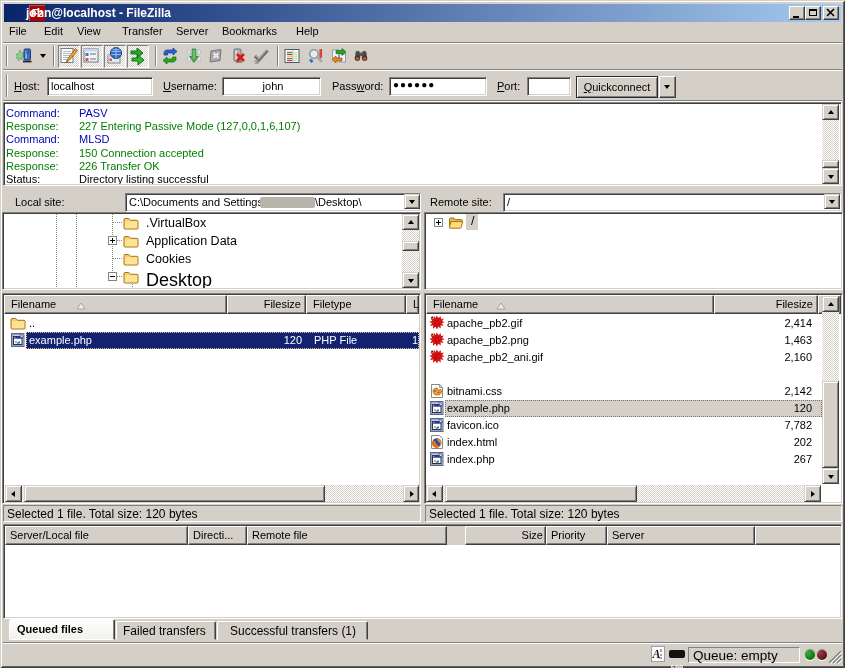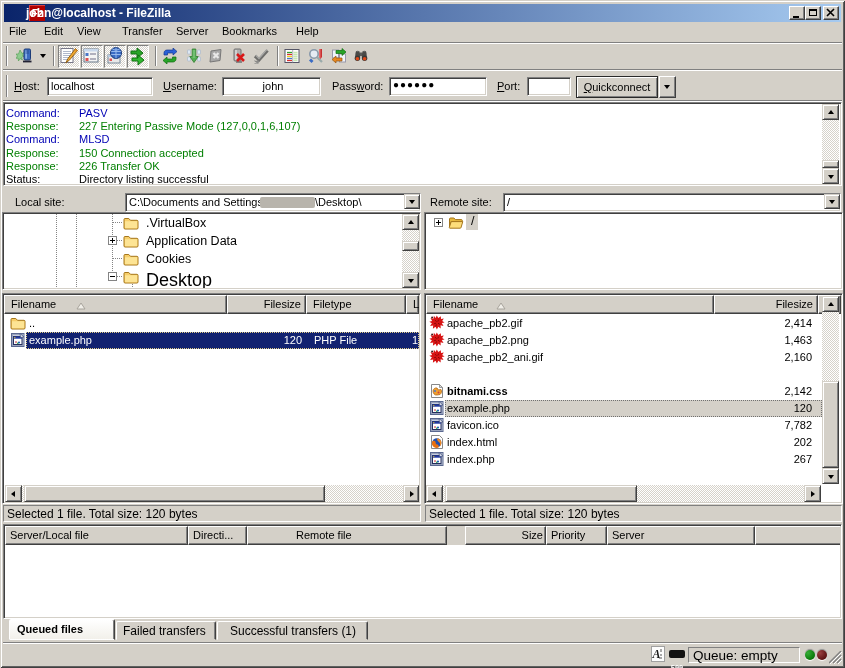--- a/index.html
+++ b/index.html
@@ -461,21 +461,21 @@
   <svg style="position:absolute;left:3px;top:0px;" width="16" height="16">
             <use href="#apacheicon"></use>
           </svg>
   <div style="position:absolute;left:21px;top:0px;">apache_pb2_ani.gif</div>
   <div style="position:absolute;left:318px;top:0px;width:68px;text-align:right;">2,160</div>
  </div>
  <div class="row" style="left:0;top:88px;width:398px;">
   <svg style="position:absolute;left:3px;top:0px;" width="16" height="16">
             <use href="#cssicon"></use>
           </svg>
-  <div style="position:absolute;left:21px;top:0px;font-weight:bold;">bitnami.css</div>
+  <div style="position:absolute;left:21px;top:0px;">bitnami.css</div>
   <div style="position:absolute;left:318px;top:0px;width:68px;text-align:right;">2,142</div>
  </div>
  <div class="row" style="left:0;top:105px;width:398px;">
   <div style="position:absolute;left:19px;top:0;width:377px;height:17px;background:#d4d0c8;outline:1px dotted #707070;outline-offset:-1px;"></div>
   <svg style="position:absolute;left:3px;top:0px;" width="16" height="16">
             <use href="#phpicon"></use>
           </svg>
   <div style="position:absolute;left:21px;top:0px;">example.php</div>
   <div style="position:absolute;left:318px;top:0px;width:68px;text-align:right;">120</div>
  </div>
@@ -532,21 +532,21 @@
 <div id="queue">
 <div class="abs sunken" style="left:3px;top:524px;width:839px;height:95px;"></div>
 <div class="abs" style="left:5px;top:526px;width:835px;height:89px;background:#fff;overflow:hidden;">
  <div class="abs" style="left:0;top:0;width:837px;height:19px;background:#d4d0c8;">
   <div class="hdr hcell" style="left:0;width:183px;">
             <div style="margin:2px 0 0 4px;">Server/Local file</div>
           </div>
   <div class="hdr hcell" style="left:183px;width:59px;">
             <div style="margin:2px 0 0 4px;">Directi...</div>
           </div>
-  <div class="hdr hcell" style="left:242px;width:200px;padding-left:44px;">
+  <div class="hdr hcell" style="left:242px;width:200px;">
             <div style="margin:2px 0 0 4px;">Remote file</div>
           </div>
   <div class="hdr hcell" style="left:460px;width:81px;">
             <div style="margin:2px 2px 0 0;text-align:right;">Size</div>
           </div>
   <div class="hdr hcell" style="left:541px;width:61px;">
             <div style="margin:2px 0 0 4px;">Priority</div>
           </div>
   <div class="hdr hcell" style="left:602px;width:148px;">
             <div style="margin:2px 0 0 4px;">Server</div>

